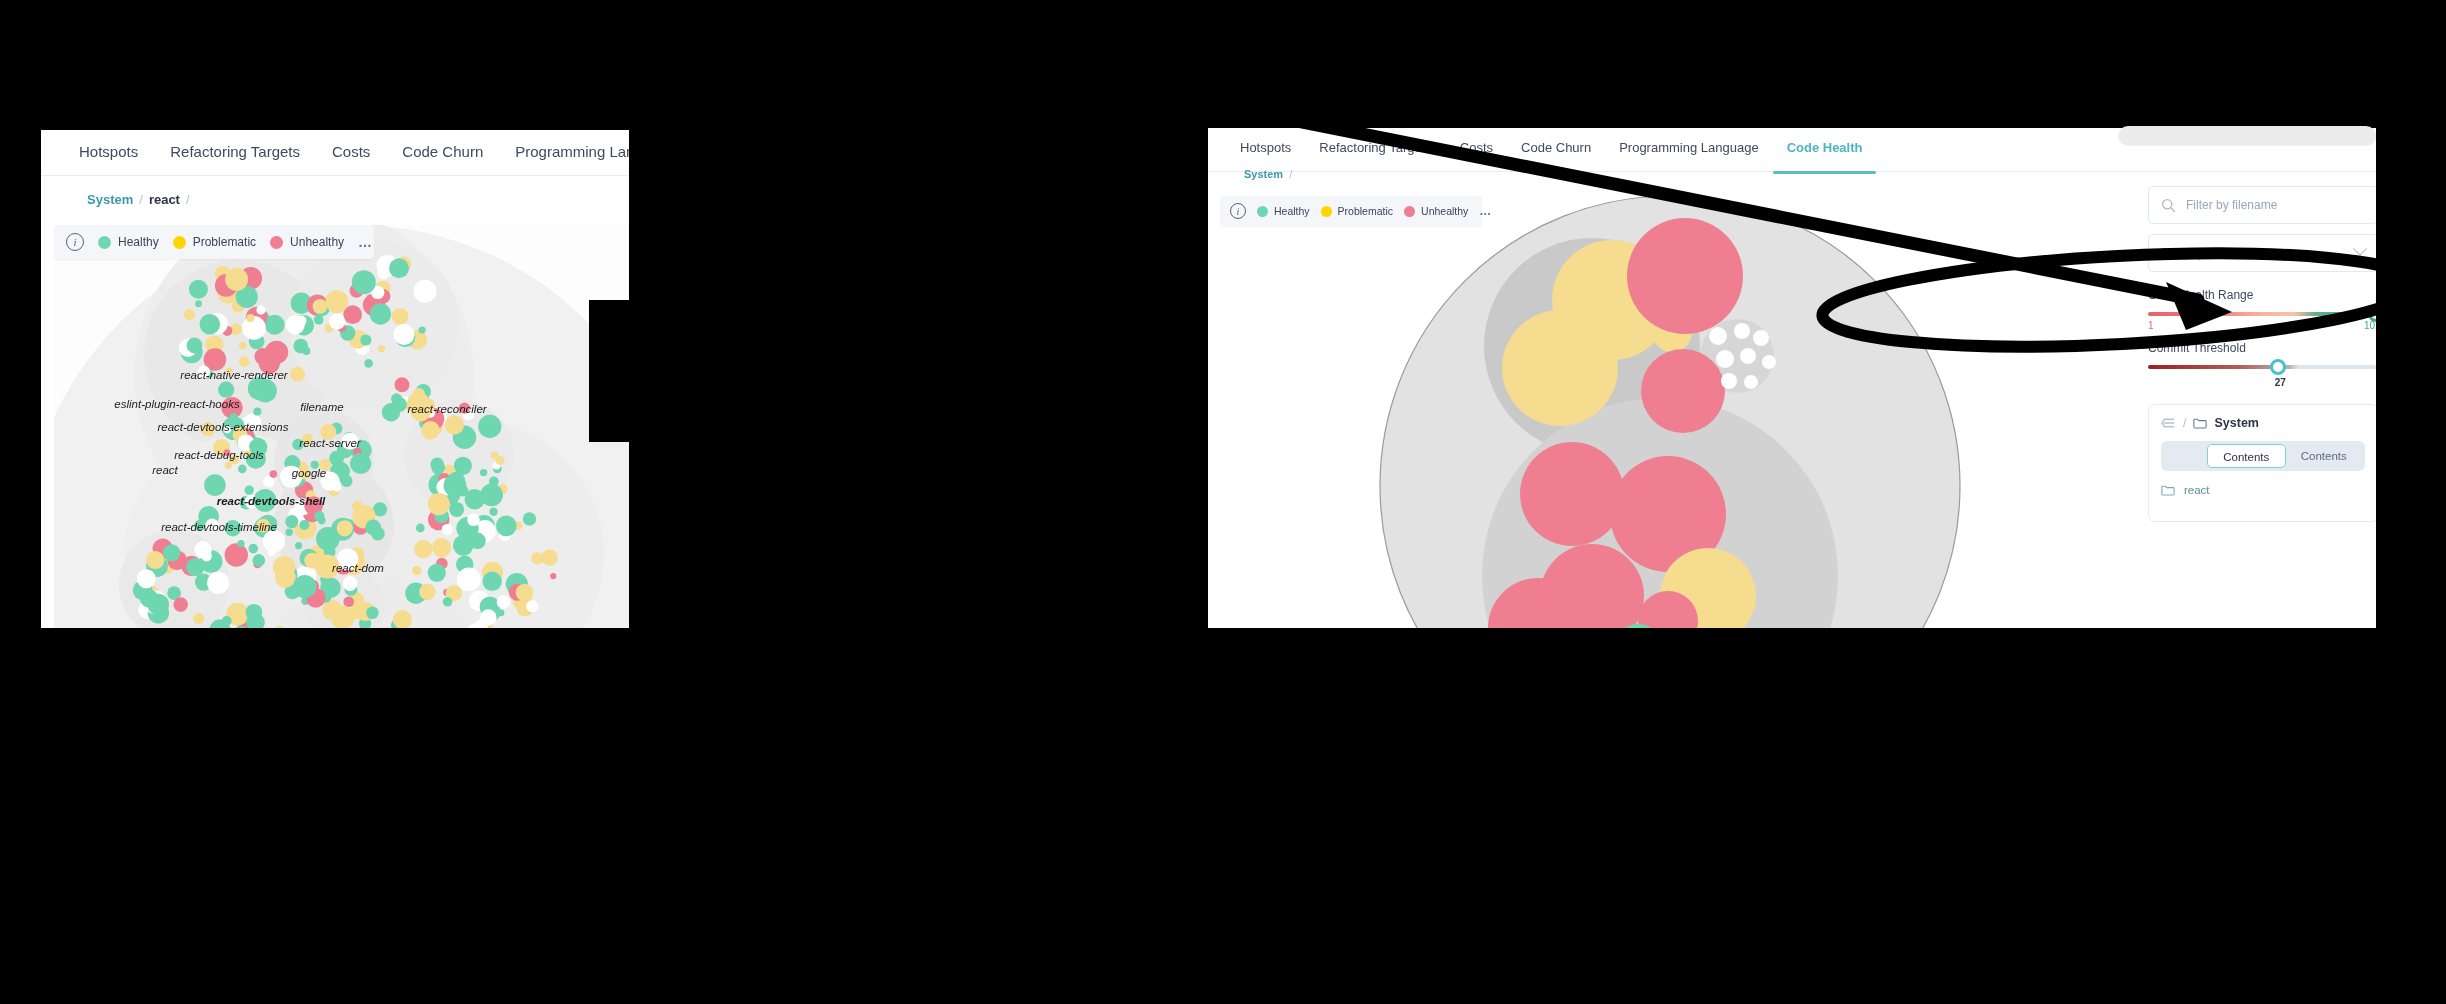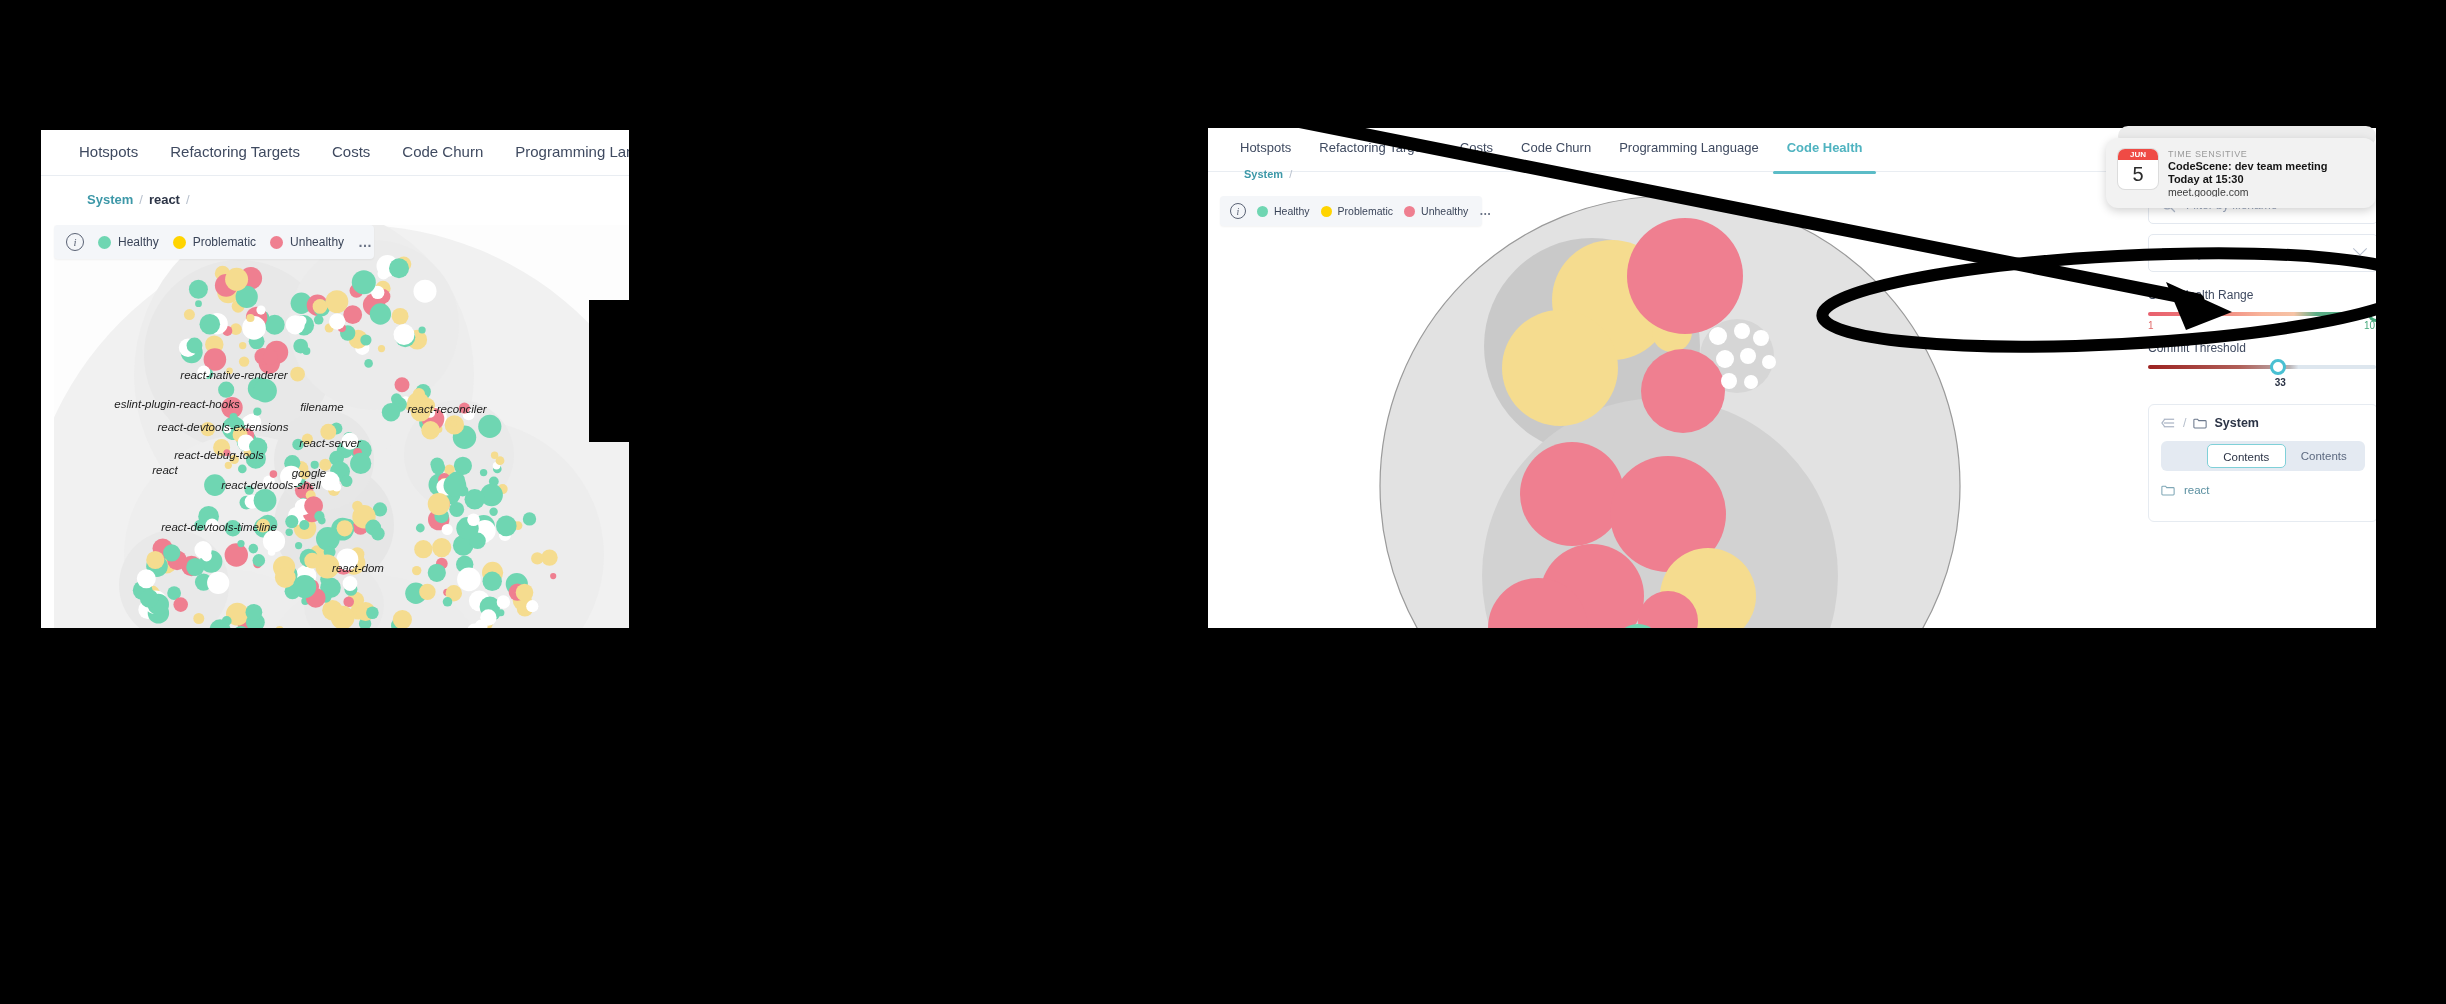--- a/index.html
+++ b/index.html
@@ -672,21 +672,21 @@
         <div id="left-group-labels">
             <div class="bubble-label" style="left: 180px; top: 150px; font-size: 11.5px;">react-native-renderer</div>
             <div class="bubble-label" style="left: 123px; top: 179px; font-size: 11.5px;">eslint-plugin-react-hooks</div>
             <div class="bubble-label" style="left: 268px; top: 182px; font-size: 11.5px;">filename</div>
             <div class="bubble-label" style="left: 393px; top: 184px; font-size: 11.5px;">react-reconciler</div>
             <div class="bubble-label" style="left: 169px; top: 202px; font-size: 11.5px;">react-devtools-extensions</div>
             <div class="bubble-label" style="left: 276px; top: 218px; font-size: 11.5px;">react-server</div>
             <div class="bubble-label" style="left: 165px; top: 230px; font-size: 11.5px;">react-debug-tools</div>
             <div class="bubble-label" style="left: 111px; top: 245px; font-size: 11.5px;">react</div>
             <div class="bubble-label" style="left: 255px; top: 248px; font-size: 11.5px;">google</div>
-            <div class="bubble-label" style="left: 217px; top: 260px; font-size: 11.5px;">react-devtools-shell</div>
+            <div class="bubble-label" style="left: 217px; top: 276px; font-size: 11.5px; font-weight: bold;">react-devtools-shell</div>
             <div class="bubble-label" style="left: 165px; top: 302px; font-size: 11.5px;">react-devtools-timeline</div>
             <div class="bubble-label" style="left: 304px; top: 343px; font-size: 11.5px;">react-dom</div>
           </div>
       </div>
 
       <div class="legend" style="left:13px; top:95px; width:320px; height:34px; padding:0 12px; gap:14px;">
         <div class="info-circle" style="width:18px; height:18px; font-size:11px;">i</div>
         <div class="legend-item" style="gap:7px;">
           <span class="legend-dot" style="width:13px;height:13px;background:#6fd6b2;"></span>
           <span class="legend-label" style="font-size:12px;">Healthy</span>
@@ -807,21 +807,21 @@
             <span class="tick-min" style="position:absolute; left:0; font-size:10px;">1</span>
             <span class="tick-max" style="position:absolute; left:216px; font-size:10px;">10.0</span>
           </div>
         </div>
 
         <div style="position:absolute; left:0; top:155px; width:232px;">
           <div class="slider-label" style="font-size:12px; margin-bottom:10px;">Commit Threshold</div>
           <div class="track commit" style="width:228px;">
             <span class="knob teal" style="left:57%;"></span>
           </div>
-          <div class="slider-value" style="position:absolute; left:calc(57% - 20px); top:36px; width:40px; font-size:10px;">33</div>
+          <div class="slider-value" style="position:absolute; left:calc(57% - 20px); top:36px; width:40px; font-size:10px;">27</div>
         </div>
 
         <div class="card" style="position:absolute; left:0; top:218px; width:230px; height:118px; padding:11px 12px;">
           <div class="card-head" style="font-size:12.5px;">
             <svg width="15" height="12" viewBox="0 0 16 12">
               <line x1="3" y1="2" x2="14" y2="2" stroke="#aab4c4" stroke-width="1.3"></line>
               <line x1="3" y1="6" x2="14" y2="6" stroke="#aab4c4" stroke-width="1.3"></line>
               <line x1="3" y1="10" x2="14" y2="10" stroke="#aab4c4" stroke-width="1.3"></line>
               <polyline points="4,2 1,6 4,10" fill="none" stroke="#aab4c4" stroke-width="1.3"></polyline>
             </svg>
@@ -844,32 +844,20 @@
             <span>react</span>
           </div>
         </div>
 
       </div>
 
     </div>
   </div>
 
   <div class="toast-behind" style="left:2118px; top:126px; width:258px; height:20px;"></div>
-  <div class="toast" style="left:2106px; top:138px; width:270px; height:70px; padding:11px 12px; gap:10px;">
-    <div class="cal">
-      <div class="cal-top" style="font-size:8px; line-height:11px;">JUN</div>
-      <div class="cal-day" style="font-size:20px; line-height:28px;">5</div>
-    </div>
-    <div style="display:flex; flex-direction:column; gap:1px; overflow:hidden;">
-      <div class="toast-kicker" style="font-size:9px;">TIME SENSITIVE</div>
-      <div class="toast-title" style="font-size:11px;">CodeScene: dev team meeting</div>
-      <div class="toast-line" style="font-size:11px;">Today at 15:30</div>
-      <div class="toast-url" style="font-size:10.5px;">meet.google.com</div>
-    </div>
-  </div>
 
   <div class="mask" style="left:589px;  top:300px;  width:40px;  height:142px; z-index:30;"></div>
   <div class="mask" style="left:629px;  top:261px;  width:126px; height:375px; z-index:30;"></div>
   <div class="mask" style="left:2376px; top:0;      width:70px;  height:1004px; z-index:30;"></div>
   <div class="mask" style="left:0;      top:628px;  width:2446px; height:376px; z-index:30;"></div>
   <div class="mask" style="left:0;      top:0;      width:2446px; height:78px;  z-index:28;"></div>
   <div class="mask" style="left:629px;  top:78px;   width:546px;  height:550px; z-index:28;"></div>
   <div class="mask" style="left:0;      top:78px;   width:8px;    height:550px; z-index:28;"></div>
   <div class="mask" style="left:1175px; top:78px;   width:1271px; height:50px;  z-index:27;"></div>
 

